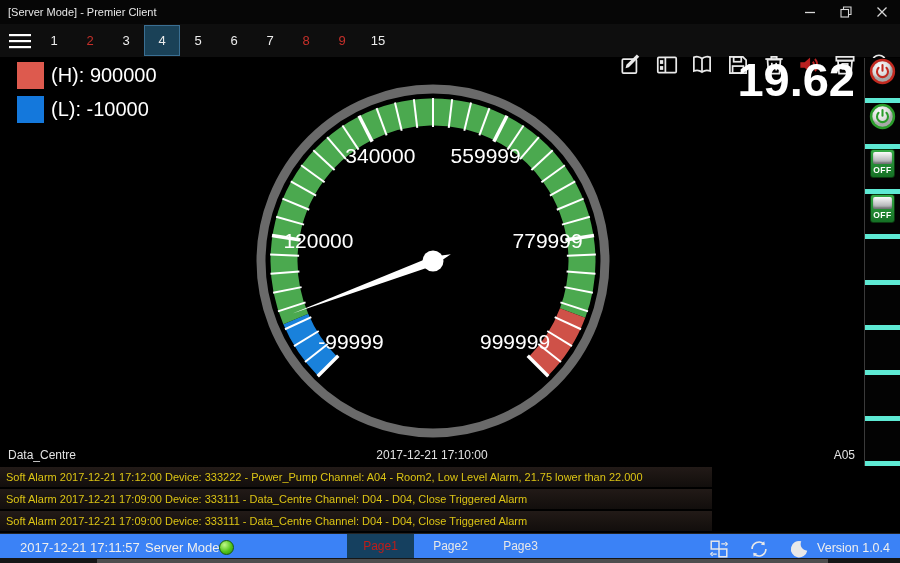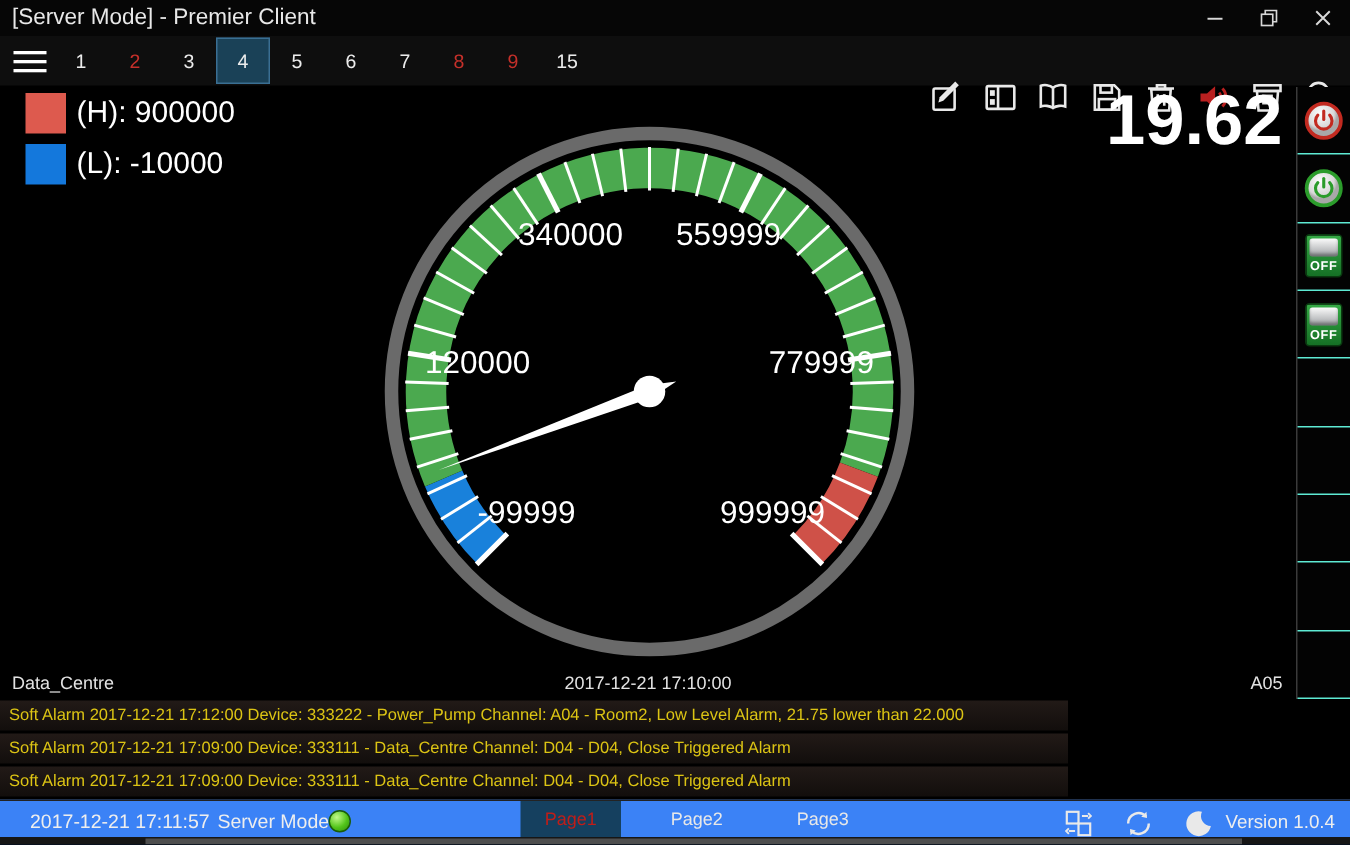--- a/index.html
+++ b/index.html
@@ -1,21 +1,21 @@
 <!DOCTYPE html>
 <html><head>
 <meta charset="utf-8">
 <style>
   html,body{margin:0;padding:0;background:#000;}
   .app{position:relative;width:900px;height:563px;background:#000;overflow:hidden;
        font-family:"Liberation Sans",sans-serif;color:#eee;-webkit-font-smoothing:antialiased;}
 
   
   .titlebar{position:absolute;top:0;left:0;width:900px;height:24px;background:#060606;}
-  .title{position:absolute;left:8px;top:0;line-height:24px;font-size:15px;color:#e8e8e8;}
+  .title{position:absolute;left:8px;top:0;line-height:24px;font-size:11px;color:#e8e8e8;}
   .wincontrols{position:absolute;right:0;top:0;height:24px;display:flex;}
   .winbtn{width:36px;height:24px;display:flex;align-items:center;justify-content:center;}
 
   
   .tabbar{position:absolute;top:24px;left:0;width:900px;height:34px;background:#0e0e0e;border-bottom:1px solid #000;box-sizing:border-box;}
   .hamburger{position:absolute;left:8px;top:6px;width:26px;height:22px;}
   .tabs{position:absolute;left:36px;top:1px;height:32px;display:flex;}
   .tab{width:36px;height:31px;line-height:31px;text-align:center;font-size:13px;color:#ececec;box-sizing:border-box;}
   .tab.alarm{color:#c5302a;}
   .tab.selected{background:#1a4157;border:1px solid #3a6f93;line-height:29px;}
@@ -31,37 +31,37 @@
   .big-value{position:absolute;right:45px;top:52px;font-size:47px;color:#fff;font-weight:bold;}
   #gauge{position:absolute;left:248px;top:76px;}
   .info-row{position:absolute;top:448px;left:0;width:864px;height:18px;font-size:12px;color:#e2e2e2;}
   .info-left{position:absolute;left:8px;top:0;}
   .info-center{position:absolute;left:0;width:100%;text-align:center;top:0;}
   .info-right{position:absolute;right:9px;top:0;}
 
   
   .sidebar{position:absolute;left:864px;top:58px;width:35px;height:408px;border-left:1px solid #3a3a3a;
            display:flex;flex-direction:column;background:#030303;}
-  .cell{flex:1;border-bottom:1px solid #5eead4;display:flex;align-items:center;justify-content:center;}
+  .cell{flex:1;border-bottom:5px solid #5eead4;display:flex;justify-content:center;}
   .toggle{width:25px;height:29px;background:linear-gradient(#35aa45,#157025);border:1px solid #0a3a10;border-radius:3px;box-sizing:border-box;}
   .rocker{margin:2px 2px 0 2px;height:12px;background:linear-gradient(#fbfbfb,#9da0a3);border-radius:2px;box-shadow:inset 0 -2px 2px rgba(0,0,0,.3);}
   .toggle-label{font-size:8.5px;font-weight:bold;color:#fff;text-align:center;margin-top:1px;letter-spacing:.5px;}
 
   
   .alarms{position:absolute;top:467px;left:0;width:712px;}
   .alarm-row{height:20px;line-height:20px;margin-bottom:2px;padding-left:6px;font-size:11px;
              color:#dcc414;background:linear-gradient(#221a17,#120e0c);white-space:nowrap;overflow:hidden;}
 
   
   .statusbar{position:absolute;top:533px;left:0;width:900px;height:30px;background:#3b82f6;border-top:1px solid #232323;box-sizing:border-box;}
   .sb-time{position:absolute;left:20px;top:6px;font-size:13px;color:#eee;}
   .sb-mode{position:absolute;left:145px;top:6px;font-size:13px;color:#eee;}
   .sb-dot{position:absolute;left:219px;top:6px;width:15px;height:15px;border-radius:50%;
           background:radial-gradient(circle at 35% 30%, #c2f98a, #52c41a 55%, #2e8b0e);border:1px solid #1a5c08;box-sizing:border-box;}
-  .pages{position:absolute;left:347px;top:0;height:25px;display:flex;gap:17px;}
+  .pages{position:absolute;left:347px;top:0;height:25px;display:flex;gap:3px;}
   .page{width:67px;text-align:center;line-height:25px;font-size:12px;color:#e8e8e8;}
   .page.selected{background:#15405f;color:#c01d18;}
   .sb-icons{position:absolute;left:708px;top:4px;display:flex;gap:18px;}
   .sbicon{width:22px;height:22px;}
   .sb-version{position:absolute;right:10px;top:7px;font-size:12.5px;color:#eee;}
   .scrollbar{position:absolute;bottom:0;left:0;width:900px;height:5px;background:#161616;}
   .thumb{position:absolute;left:97px;top:1px;width:731px;height:4px;background:#4e4e4e;}
 </style>
 </head>
 <body>

